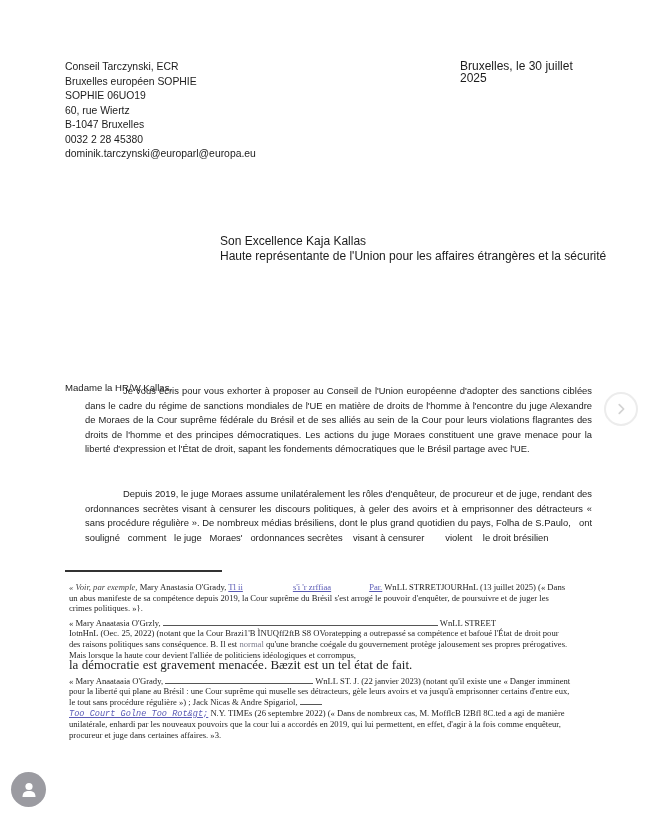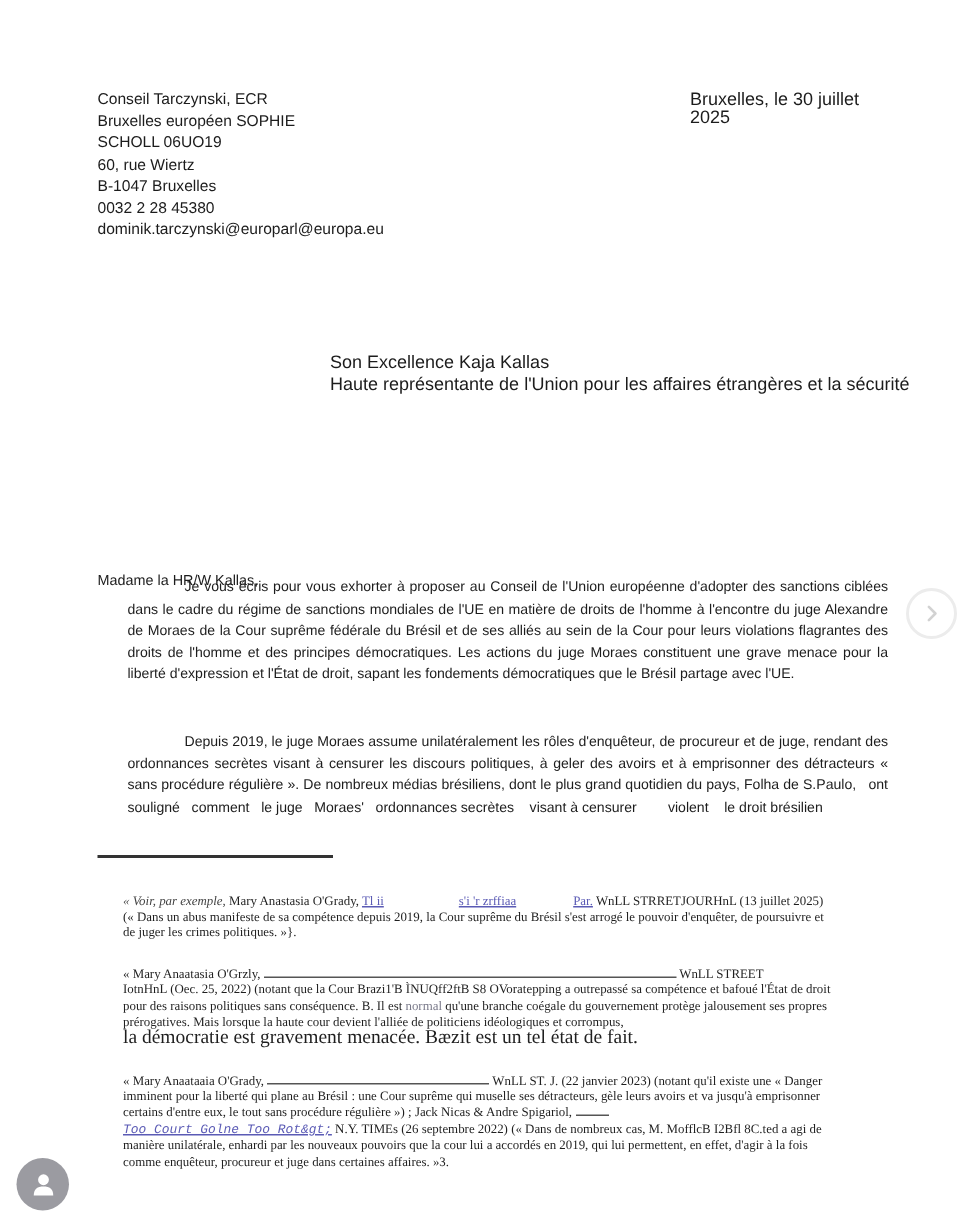--- a/index.html
+++ b/index.html
@@ -18,42 +18,42 @@
     .salutation { position: absolute; left: 65px; top: 354px; font-size: 9.6px; color: #1c1c1c; margin-top: 28px; }
 
     .para { position: absolute; left: 65px; width: 507px; font-size: 9.4px; line-height: 14.6px; text-align: justify; color: #1c1c1c; margin-left: 20px; }
     .para .indent { display: inline-block; width: 38px; }
     .para1 { top: 384px; }
     .para2 { top: 487px; }
 
     .fn-rule { position: absolute; left: 65px; top: 570px; width: 157px; height: 1.5px; background: #333; }
 
     .footnotes { position: absolute; left: 65px; top: 578px; width: 510px; font-family: "Liberation Serif", serif; font-size: 8.6px; line-height: 10.6px; color: #1f1f1f; }
-    .footnotes p { margin: 17px; }
+    .footnotes p { margin: 4px; }
     .fn-link { color: #5b5bb5; text-decoration: underline; }
     .fn-italic { font-style: italic; color: #444; }
     .fn-grey { color: #7a7a8a; }
     .fn-blank { display: inline-block; border-bottom: 1px solid #555; vertical-align: baseline; height: 8px; }
     .sans-line { font-family: Liberation Serif, serif; font-size: 13px; }
 
     .next-button { position: absolute; left: 604px; top: 392px; width: 34px; height: 34px; border-radius: 50%; border: 2px solid #ececec; background: #fff; display: flex; align-items: center; justify-content: center; cursor: pointer; }
     .next-button svg { width: 14px; height: 14px; }
 
     .avatar { position: absolute; left: 11px; top: 772px; width: 35px; height: 35px; border-radius: 50%; background: #9b9ba1; display: flex; align-items: center; justify-content: center; }
     .avatar svg { width: 18px; height: 18px; }
   </style>
 </head>
 <body>
 
 <div class="page">
 
   <div class="sender">
     <div>Conseil Tarczynski, ECR</div>
     <div>Bruxelles européen SOPHIE</div>
-    <div>SCHOLL 06UO19</div>
+    <div>SOPHIE 06UO19</div>
     <div>60, rue Wiertz</div>
     <div>B-1047 Bruxelles</div>
     <div>0032 2 28 45380</div>
     <div>dominik.tarczynski@europarl@europa.eu</div>
   </div>
 
   <div class="date">
     <div>Bruxelles, le 30 juillet</div>
     <div>2025</div>
   </div>

